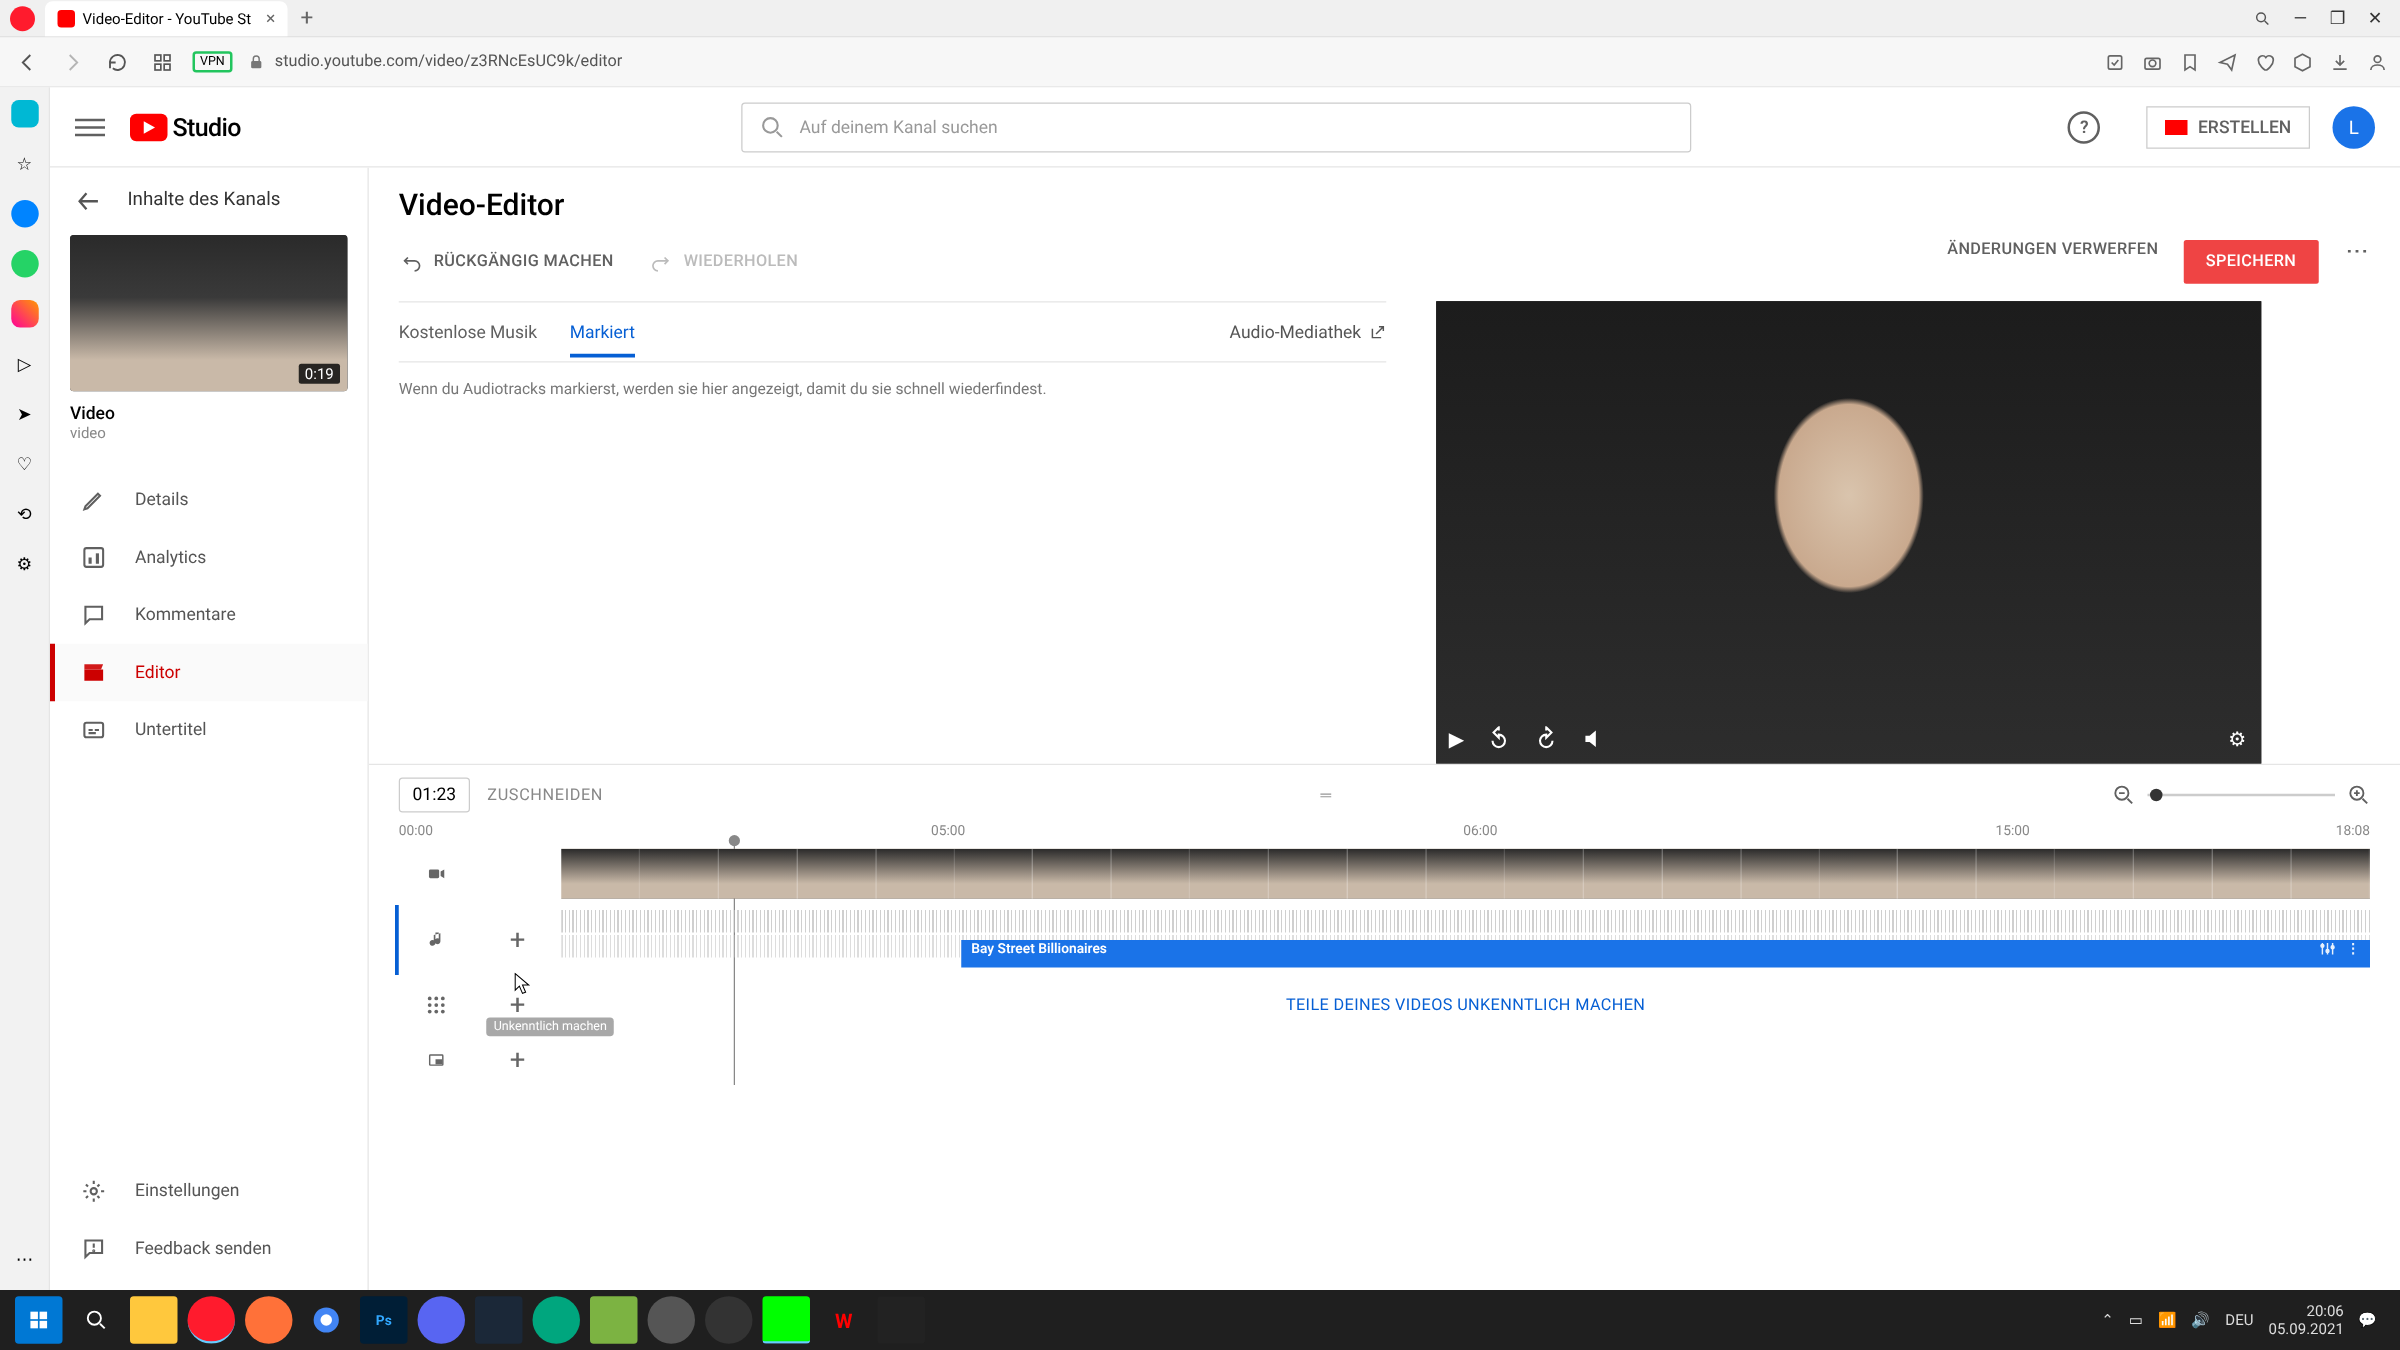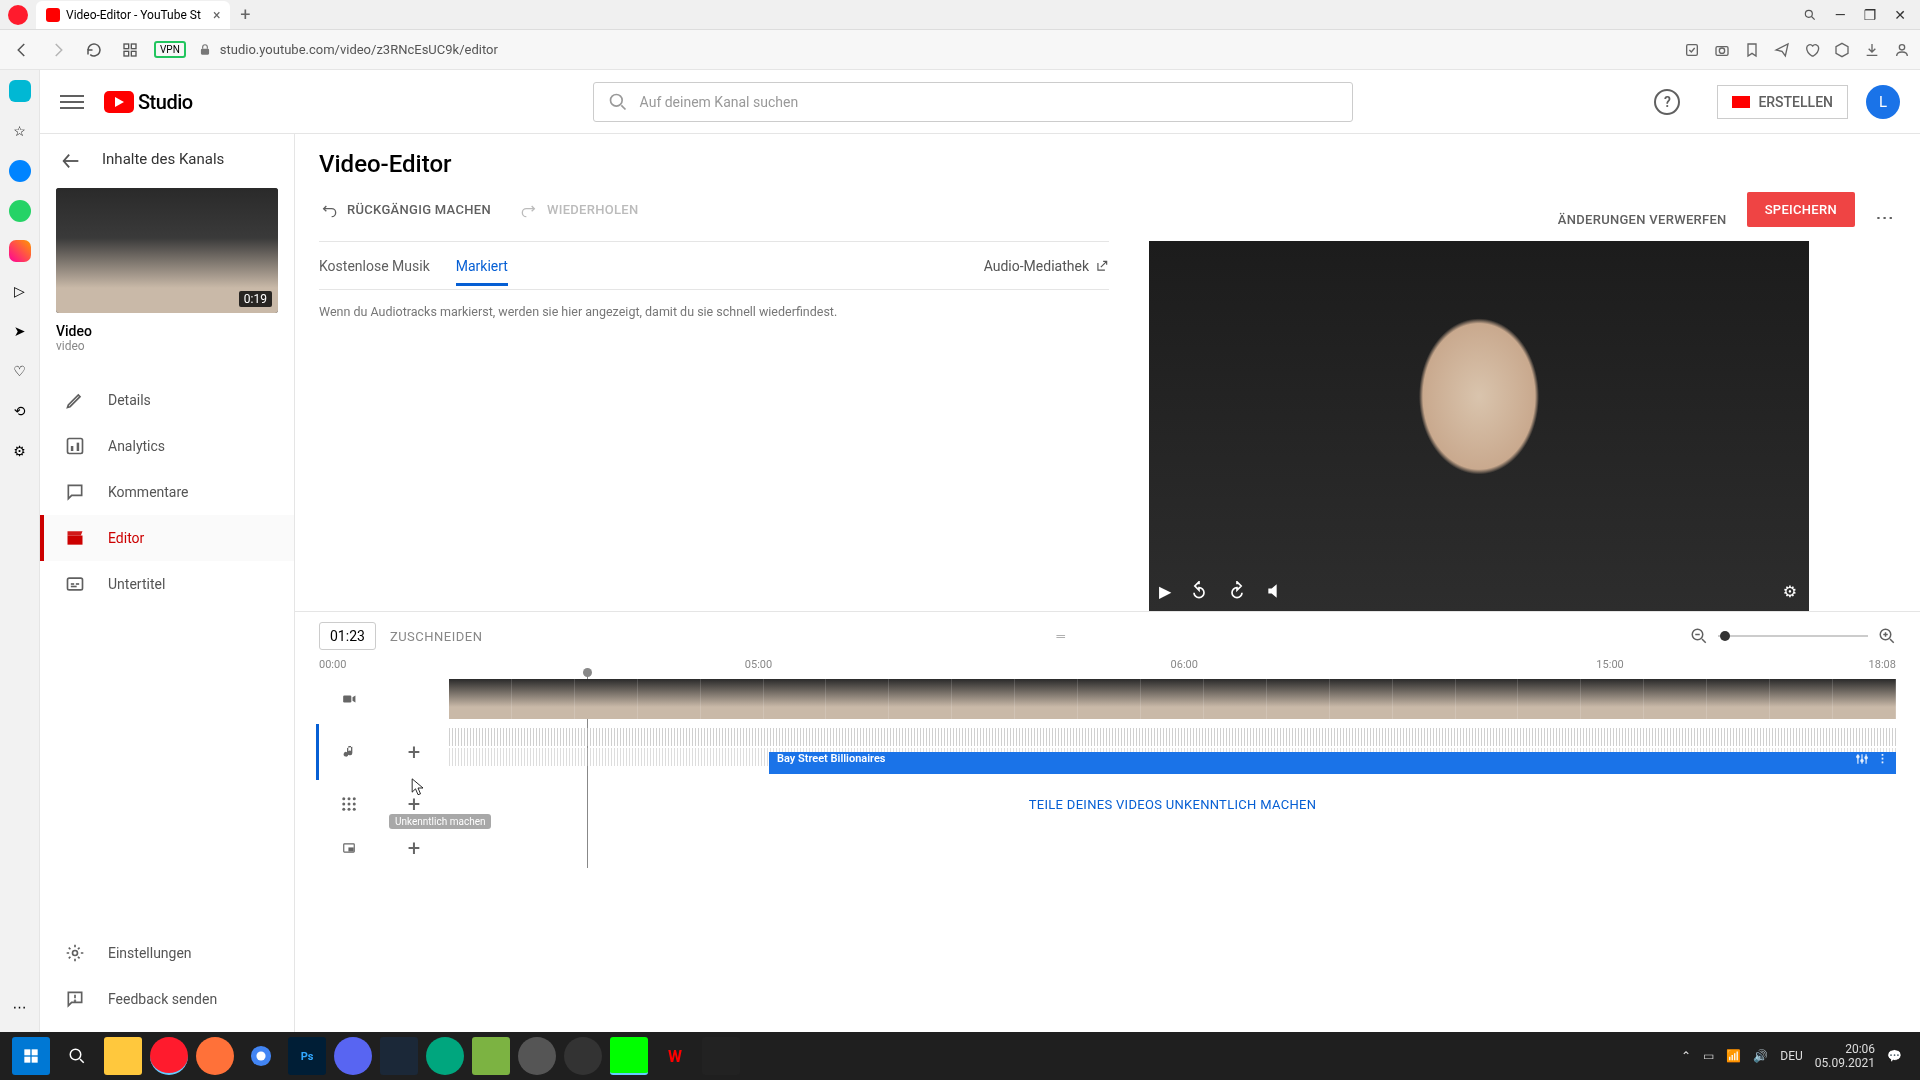--- a/index.html
+++ b/index.html
@@ -60,21 +60,21 @@
 .nav-item.active { color: #c00; border-left: 4px solid #c00; padding-left: 20px; background: #fafafa; }
 .nav-item .ni-icon { width: 22px; height: 22px; display: flex; align-items: center; justify-content: center; }
 .nav-bottom { margin-top: auto; padding-bottom: 10px; }
 
 
 .main { flex: 1; display: flex; flex-direction: column; overflow: hidden; }
 .title-row { padding: 16px 24px 6px; font-size: 24px; font-weight: 500; }
 .action-row { display: flex; align-items: center; padding: 8px 24px 14px; gap: 28px; }
 .undo-btn, .redo-btn { display: flex; align-items: center; gap: 8px; font-size: 13px; font-weight: 500; color: #606060; letter-spacing: 0.3px; }
 .redo-btn { color: #bbb; }
-.right-actions { margin-left: auto; display: flex; align-items: flex-end; gap: 20px; }
+.right-actions { margin-left: auto; display: flex; align-items: flex-start; gap: 20px; }
 .discard-btn { font-size: 13px; font-weight: 500; color: #606060; letter-spacing: 0.3px; }
 .save-btn { background: #ef4444; color: #fff; padding: 10px 18px; font-size: 13px; font-weight: 500; border-radius: 2px; letter-spacing: 0.3px; }
 .more-btn { font-size: 18px; color: #606060; writing-mode: vertical-lr; }
 
 .panels { display: flex; padding: 0 24px; gap: 40px; height: 370px; }
 .audio-panel { flex: 0 0 790px; border-top: 1px solid #e5e5e5; }
 .tabs-row { display: flex; align-items: center; height: 48px; gap: 26px; border-bottom: 1px solid #e5e5e5; }
 .tab-h { font-size: 14px; color: #606060; padding-bottom: 12px; padding-top: 12px; }
 .tab-h.active { color: #065fd4; border-bottom: 3px solid #065fd4; padding-bottom: 9px; }
 .audio-lib-link { margin-left: auto; font-size: 14px; color: #555; display: flex; align-items: center; gap: 6px; }

